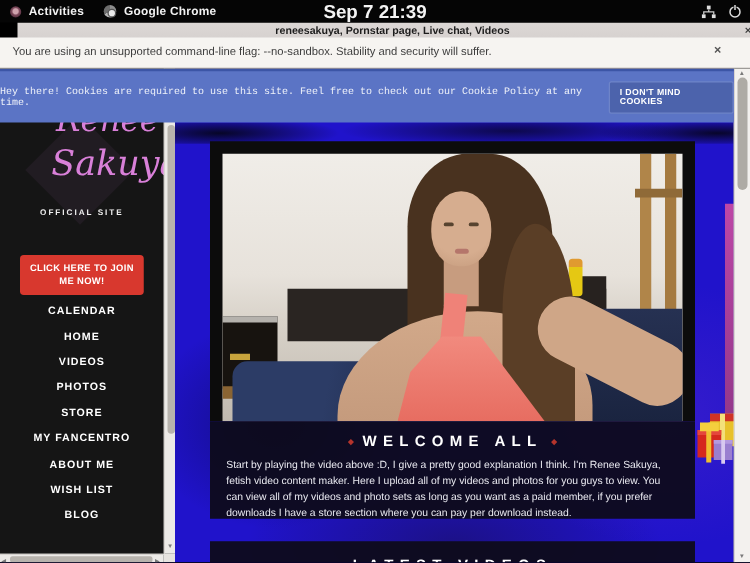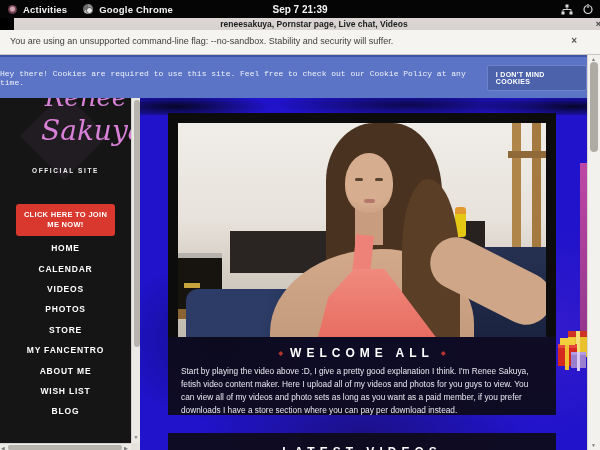--- a/index.html
+++ b/index.html
@@ -7,21 +7,21 @@
   body { font-family:"Liberation Sans", sans-serif; }
   .screen { position:relative; width:600px; height:450px; overflow:hidden; background:#000; }
 
   
   .topbar { position:absolute; left:0; top:0; width:600px; height:18px; background:var(--desktop-bar,#050505); color:#eee; z-index:90;text-decoration:underline; }
   .tb-left { position:absolute; left:8px; top:0; height:18px; display:flex; align-items:center; }
   .activities-dot { width:9px; height:9px; border-radius:50%; background:radial-gradient(circle at 50% 45%, #cfa3ad 0 2px, #7e4a5c 3px, #55303f 5px); margin-right:6px; }
   .tb-label { font-size:9.5px; font-weight:700; color:#f2f2f2; letter-spacing:0.2px; }
   .chrome-dot { width:10px; height:10px; border-radius:50%; background:conic-gradient(#8d8d8d 0 120deg, #b8b8b8 0 240deg, #6d6d6d 0 360deg); position:relative; margin:0 6px 0 16px; }
   .chrome-dot::after { content:""; position:absolute; left:2.5px; top:2.5px; width:5px; height:5px; border-radius:50%; background:#e9e9e9; border:1px solid #555; }
-  .tb-clock { position:absolute; left:0; right:0; top:0; height:18px; display:flex; align-items:center; justify-content:center; font-size:10px; font-weight:700; color:#f4f4f4; }
+  .tb-clock { position:absolute; left:0; right:0; top:0; height:18px; display:flex; align-items:center; justify-content:center; font-size:15px; font-weight:700; color:#f4f4f4; }
   .tb-right { position:absolute; right:6px; top:0; height:18px; display:flex; align-items:center; gap:9px; }
 
   
   .titlebar { position:absolute; left:14px; top:18px; width:600px; height:28px; background:linear-gradient(var(--titlebar-bg,#dcd7d5), #d0cbc9); }
   .titlebar-text { position:absolute; left:0; width:100%; top:1px; text-align:center; font-size:8.5px; font-weight:700; color:#1d1d1d; }
   .titlebar .close-x { position:absolute; right:13px; top:0.5px; font-size:9px; line-height:11px; color:#3a3a3a; font-weight:700; cursor:default; }
 
   
   .infobar { position:absolute; left:0; top:30px; width:600px; height:25px; background:var(--infobar-bg,#f6f4f1); border-bottom:1px solid #c9c6c2; }
   .infobar-msg { position:absolute; left:10px; top:6px; font-size:9px; color:#3d3d3d; }
@@ -186,22 +186,22 @@
 
     <div class="sidebar">
       <div class="watermark"></div>
       <div class="logo">
         <div class="logo-l1">Renee</div>
         <div class="logo-l2">Sakuya</div>
       </div>
       <div class="tagline">OFFICIAL SITE</div>
       <div class="join-btn">CLICK HERE TO JOIN ME NOW!</div>
       <div class="menu">
+        <div class="menu-item">CALENDAR</div>
         <div class="menu-item">HOME</div>
-        <div class="menu-item">CALENDAR</div>
         <div class="menu-item">VIDEOS</div>
         <div class="menu-item">PHOTOS</div>
         <div class="menu-item">STORE</div>
         <div class="menu-item">MY FANCENTRO</div>
         <div class="menu-item">ABOUT ME</div>
         <div class="menu-item">WISH LIST</div>
         <div class="menu-item">BLOG</div>
       </div>
     </div>
 

